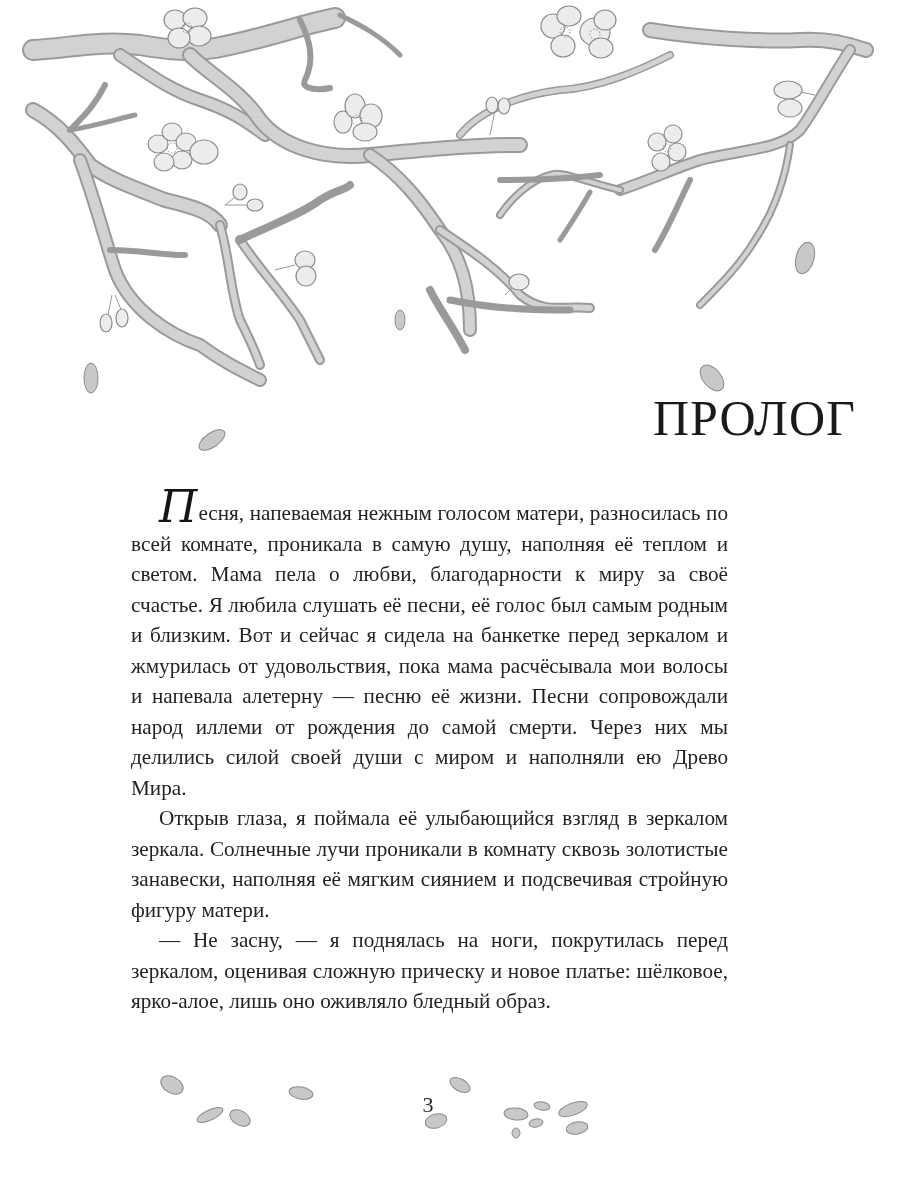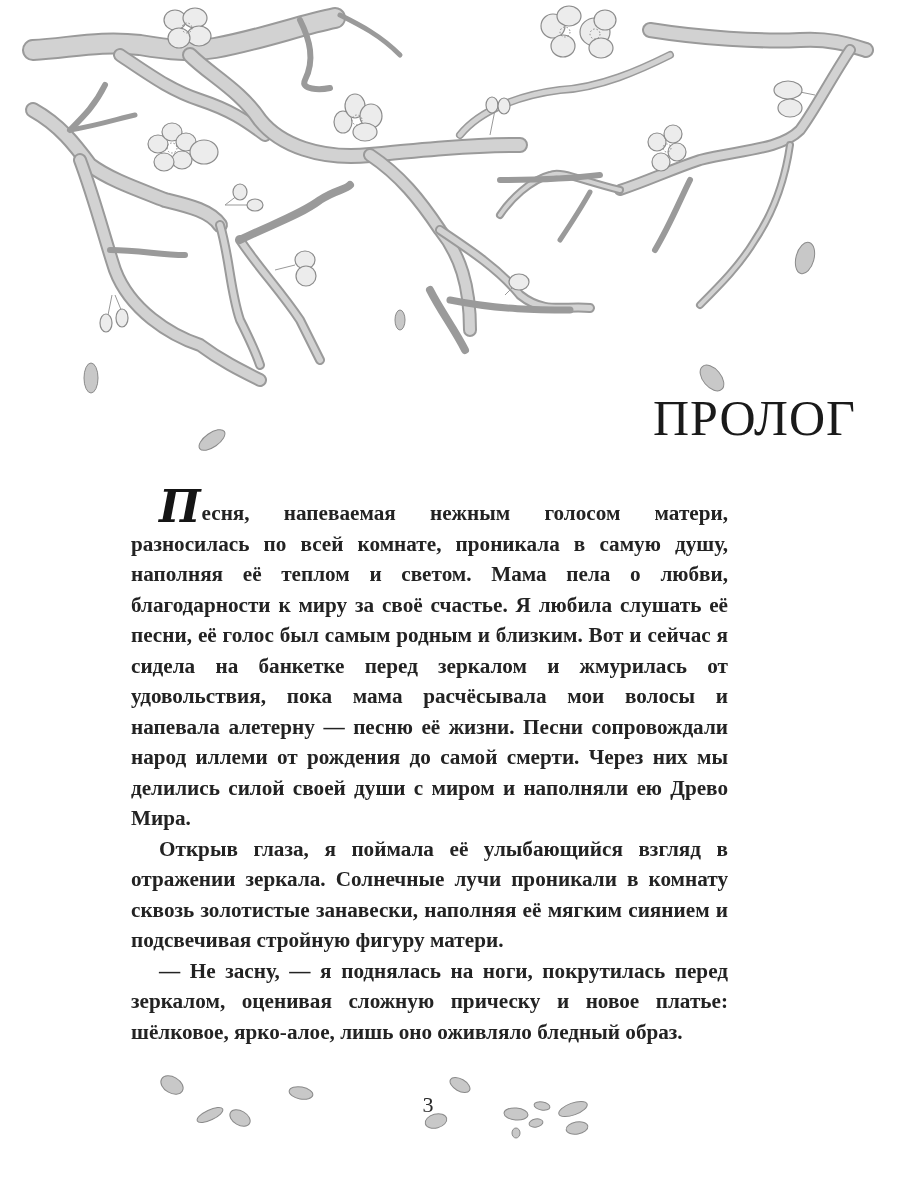--- a/index.html
+++ b/index.html
@@ -76,21 +76,20 @@
       width: 597px;
       font-size: 21.2px;
       line-height: 30.5px;
       text-align: justify;
       color: #232323;
     }
     .text-block p {
       margin: 0;
       text-indent: 28px;
       text-align-last: left;
-      font-weight: bold;
     }
     .text-block p.first {
       text-indent: 28px;
     }
     .dropcap {
       font-family: "DejaVu Serif", serif;
       font-style: italic;
       font-size: 44px;
       line-height: 20px;
       vertical-align: -2px;
@@ -234,21 +233,21 @@
     <ellipse class="petal" cx="805" cy="258" rx="9" ry="16" transform="rotate(15 805 258)"></ellipse>
     <ellipse class="petal" cx="712" cy="378" rx="9" ry="15" transform="rotate(-40 712 378)"></ellipse>
     <ellipse class="petal" cx="212" cy="440" rx="7" ry="15" transform="rotate(55 212 440)"></ellipse>
   </g>
 </svg>
 
 <h1 class="title">ПРОЛОГ</h1>
 
 <div class="text-block">
   <p class="first"><span class="dropcap">П</span><span>есня, напеваемая нежным голосом матери, разносилась по всей комнате, проникала в самую душу, наполняя её теплом и светом. Мама пела о любви, благодарности к миру за своё счастье. Я любила слушать её песни, её голос был самым родным и близким. Вот и сейчас я сидела на банкетке перед зеркалом и жмурилась от удовольствия, пока мама расчёсывала мои волосы и напевала алетерну — песню её жизни. Песни сопровождали народ иллеми от рождения до самой смерти. Через них мы делились силой своей души с миром и наполняли ею Древо Мира.</span></p>
-  <p>Открыв глаза, я поймала её улыбающийся взгляд в отражении зеркала. Солнечные лучи проникали в комнату сквозь золотистые занавески, наполняя её мягким сиянием и подсвечивая стройную фигуру матери.</p>
+  <p>Открыв глаза, я поймала её улыбающийся взгляд в зеркалом зеркала. Солнечные лучи проникали в комнату сквозь золотистые занавески, наполняя её мягким сиянием и подсвечивая стройную фигуру матери.</p>
   <p>— Не засну, — я поднялась на ноги, покрутилась перед зеркалом, оценивая сложную прическу и новое платье: шёлковое, ярко-алое, лишь оно оживляло бледный образ.</p>
 </div>
 
 <svg class="bottom-petals" viewBox="0 1060 900 100" xmlns="http://www.w3.org/2000/svg">
   <ellipse class="petal" cx="172" cy="1085" rx="12" ry="8" transform="rotate(30 172 1085)"></ellipse>
   <ellipse class="petal" cx="210" cy="1115" rx="14" ry="5" transform="rotate(-25 210 1115)"></ellipse>
   <ellipse class="petal" cx="240" cy="1118" rx="11" ry="7" transform="rotate(30 240 1118)"></ellipse>
   <ellipse class="petal" cx="301" cy="1093" rx="12" ry="6" transform="rotate(10 301 1093)"></ellipse>
   <ellipse class="petal" cx="460" cy="1085" rx="11" ry="6" transform="rotate(30 460 1085)"></ellipse>
   <ellipse class="petal" cx="436" cy="1121" rx="11" ry="7" transform="rotate(-15 436 1121)"></ellipse>

